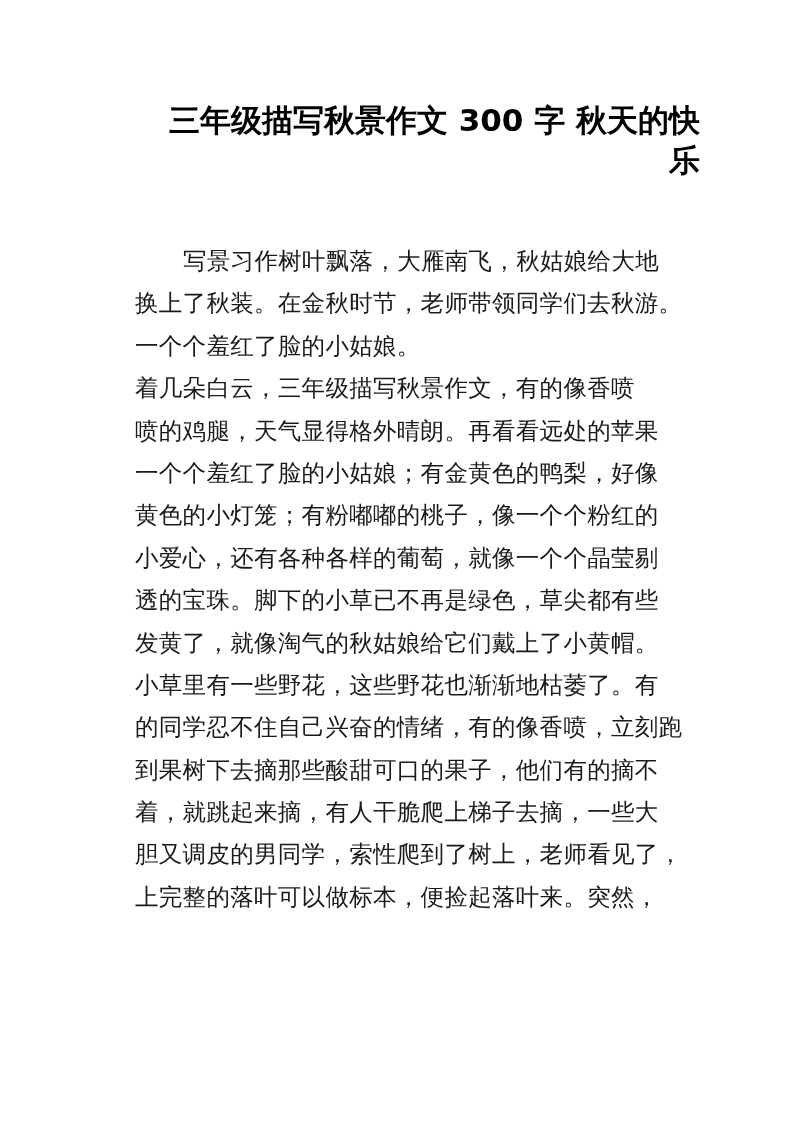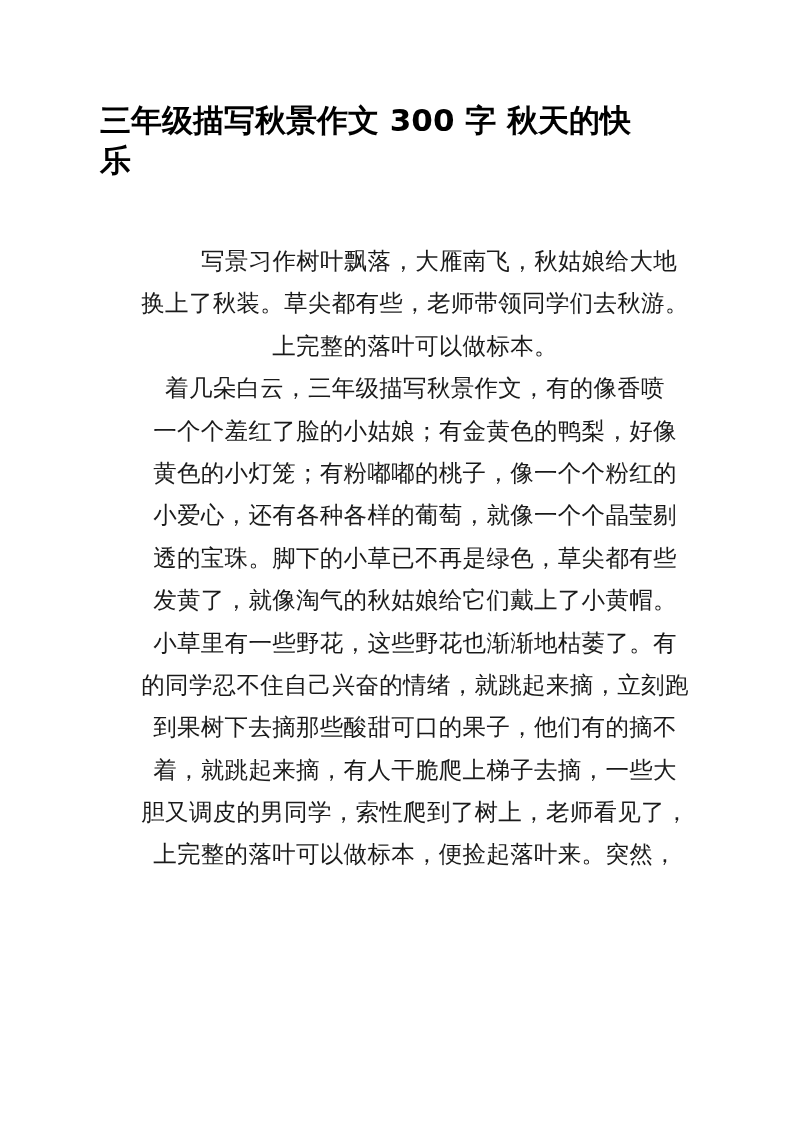--- a/index.html
+++ b/index.html
@@ -19,21 +19,21 @@
       left: 0; top: 0;
       width: 800px;
       height: 1132px;
       background: #ffffff;
     }
     .title {
       position: absolute;
       left: 100px;
       width: 600px;
       top: 100px;
-      text-align: left;
+      text-align: right;
       font-family: "DejaVu Sans", "Liberation Sans", sans-serif;
       font-weight: bold;
       font-size: 31px;
       line-height: 40px;
       color: #000000;
       margin: 0;
     }
     .title .line {
       display: block;
       white-space: nowrap;
@@ -46,49 +46,49 @@
       font-family: "DejaVu Serif", "Liberation Serif", serif;
       font-size: 23.5px;
       color: #1a1a1a;
     }
     .body .line {
       display: block;
       height: 42.4px;
       line-height: 42.4px;
       white-space: nowrap;
       letter-spacing: 0.3px;
-      text-align: center;
     }
     .body .line.indent {
       padding-left: 48px;
     }
   </style>
 </head>
 <body>
 
 <div class="page">
   <h1 class="title">
     <span class="line">三年级描写秋景作文 300 字  秋天的快</span>
     <span class="line">乐</span>
   </h1>
 
   <div class="body">
     <div>
       <span class="line indent">写景习作树叶飘落，大雁南飞，秋姑娘给大地</span>
-      <span class="line">换上了秋装。草尖都有些，老师带领同学们去秋游。</span>
-      <span class="line">上完整的落叶可以做标本。</span>
+      <span class="line">换上了秋装。在金秋时节，老师带领同学们去秋游。</span>
+      <span class="line">一个个羞红了脸的小姑娘。</span>
     </div>
     <div>
       <span class="line">着几朵白云，三年级描写秋景作文，有的像香喷</span>
+      <span class="line">喷的鸡腿，天气显得格外晴朗。再看看远处的苹果</span>
       <span class="line">一个个羞红了脸的小姑娘；有金黄色的鸭梨，好像</span>
       <span class="line">黄色的小灯笼；有粉嘟嘟的桃子，像一个个粉红的</span>
       <span class="line">小爱心，还有各种各样的葡萄，就像一个个晶莹剔</span>
       <span class="line">透的宝珠。脚下的小草已不再是绿色，草尖都有些</span>
       <span class="line">发黄了，就像淘气的秋姑娘给它们戴上了小黄帽。</span>
       <span class="line">小草里有一些野花，这些野花也渐渐地枯萎了。有</span>
-      <span class="line">的同学忍不住自己兴奋的情绪，就跳起来摘，立刻跑</span>
+      <span class="line">的同学忍不住自己兴奋的情绪，有的像香喷，立刻跑</span>
       <span class="line">到果树下去摘那些酸甜可口的果子，他们有的摘不</span>
       <span class="line">着，就跳起来摘，有人干脆爬上梯子去摘，一些大</span>
       <span class="line">胆又调皮的男同学，索性爬到了树上，老师看见了，</span>
       <span class="line">上完整的落叶可以做标本，便捡起落叶来。突然，</span>
     </div>
   </div>
 </div>
 
 </body></html>

